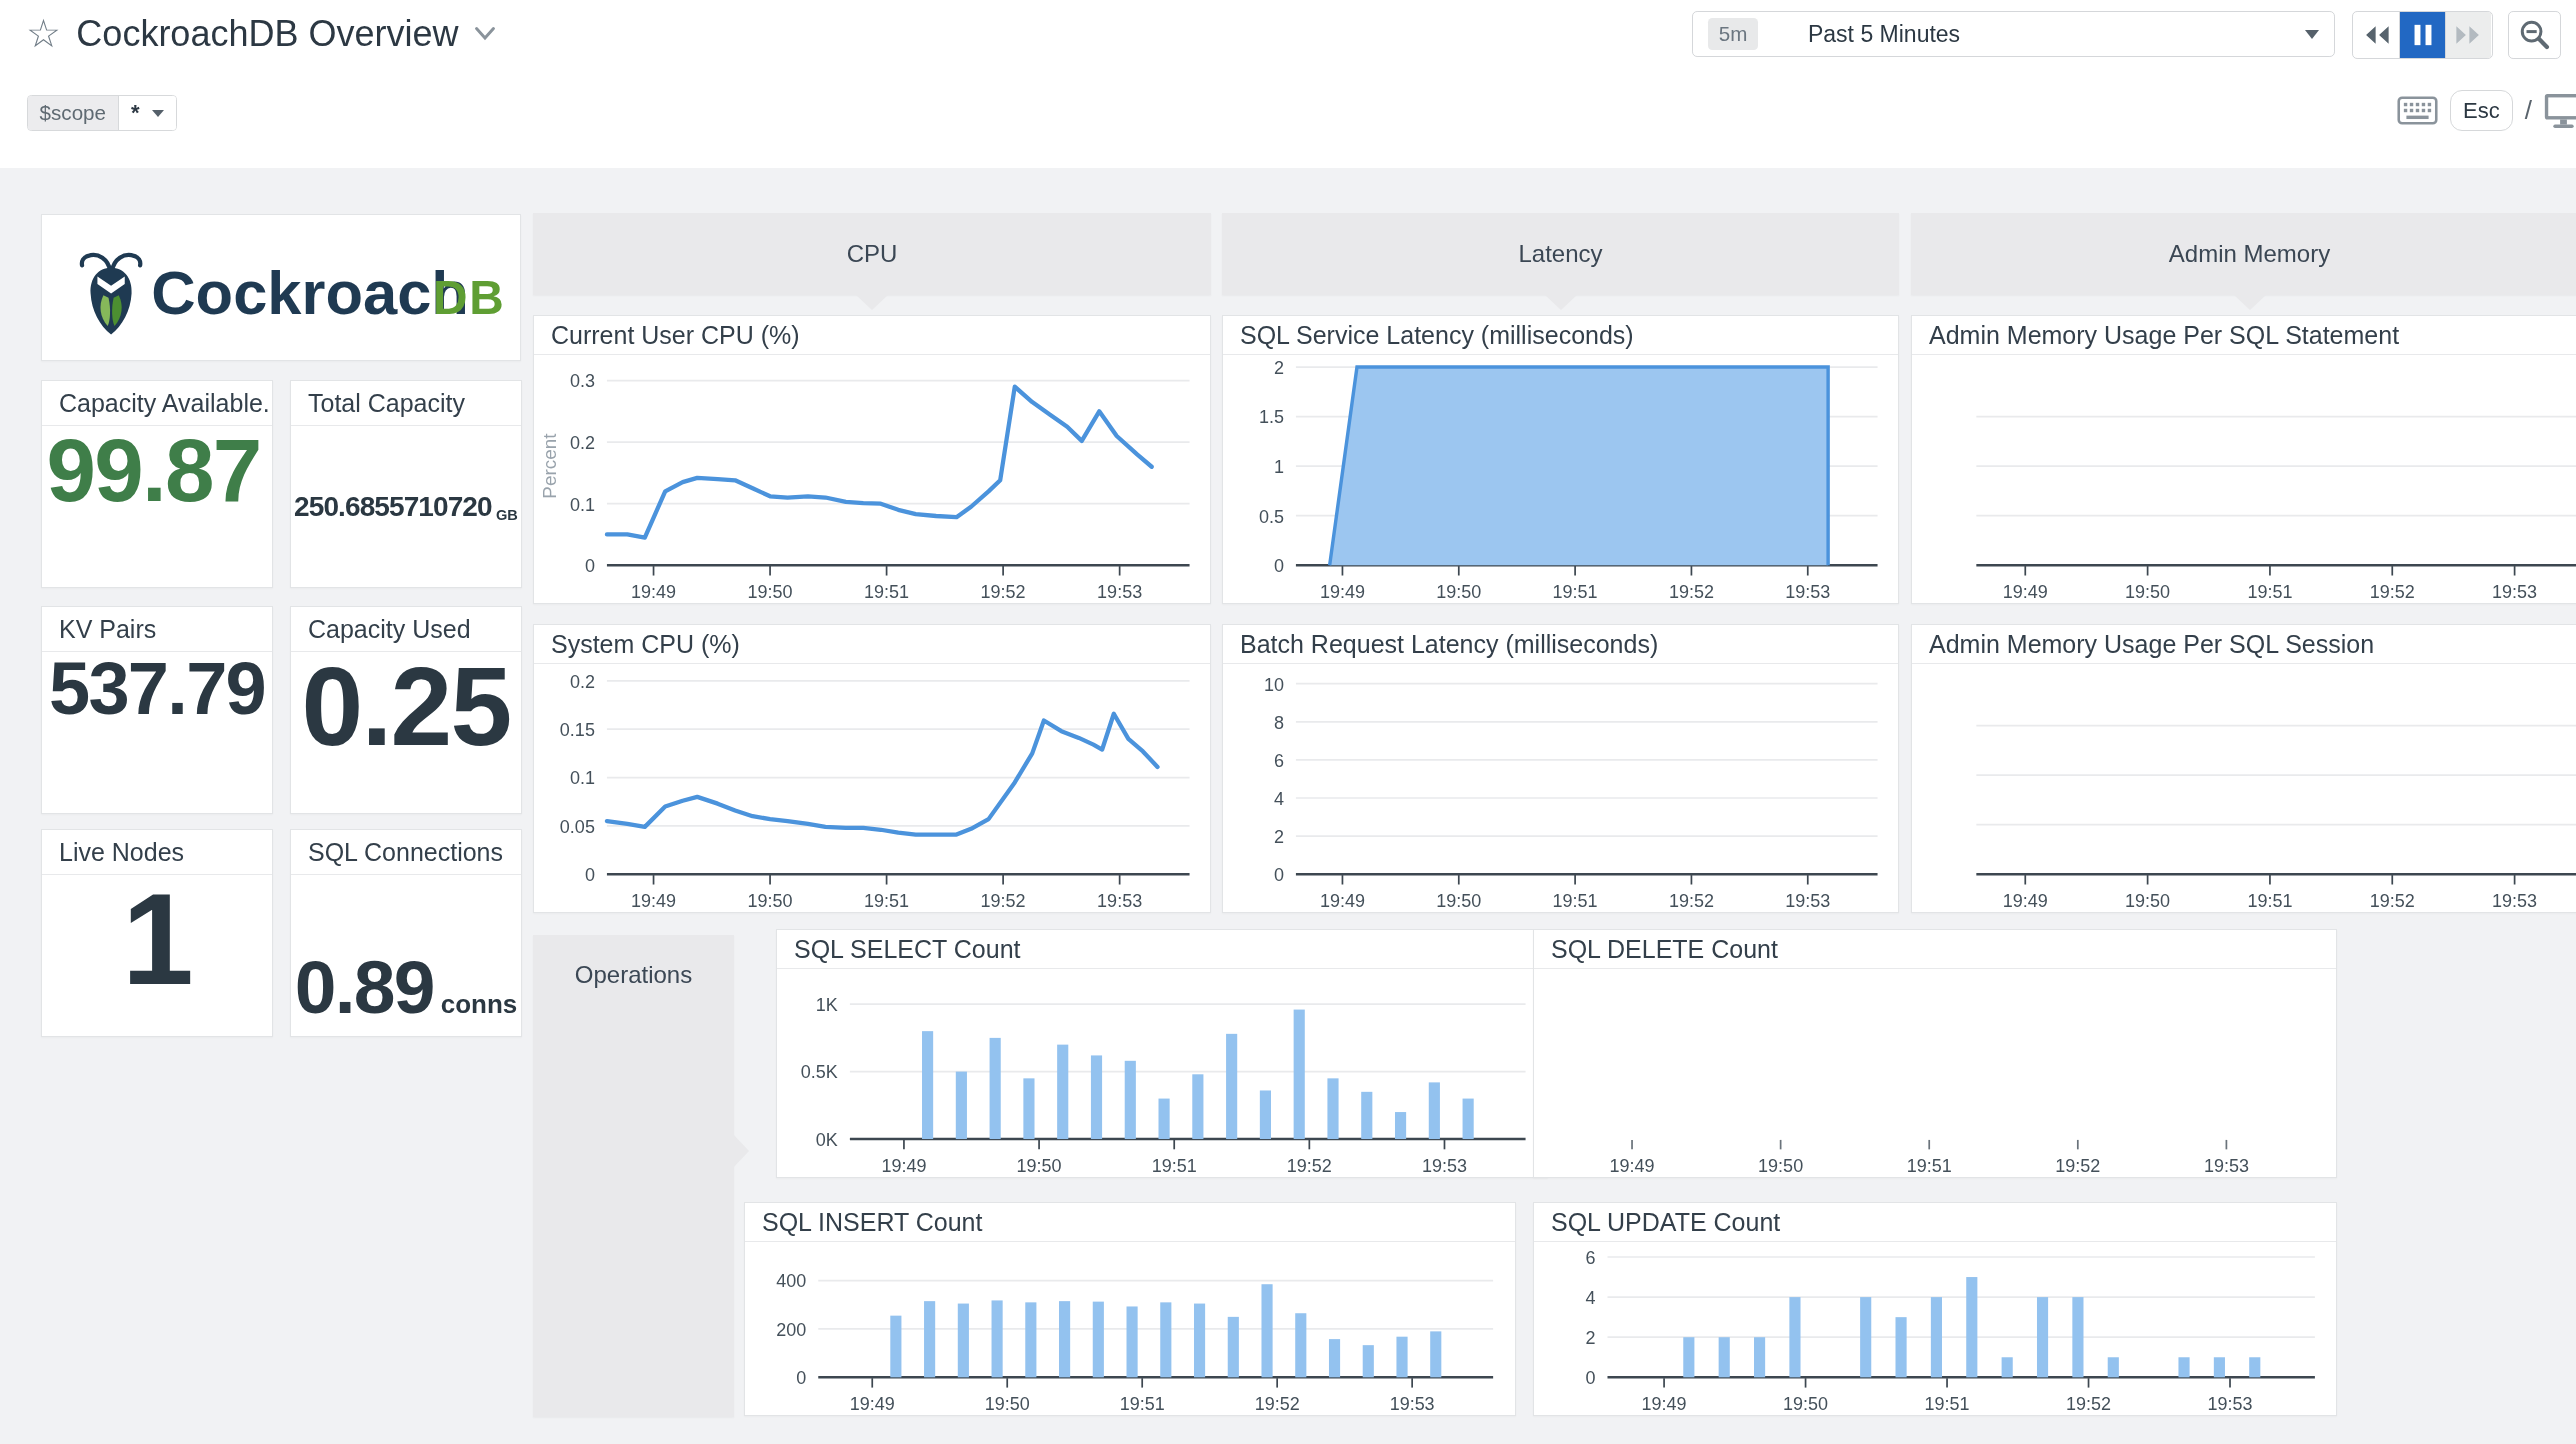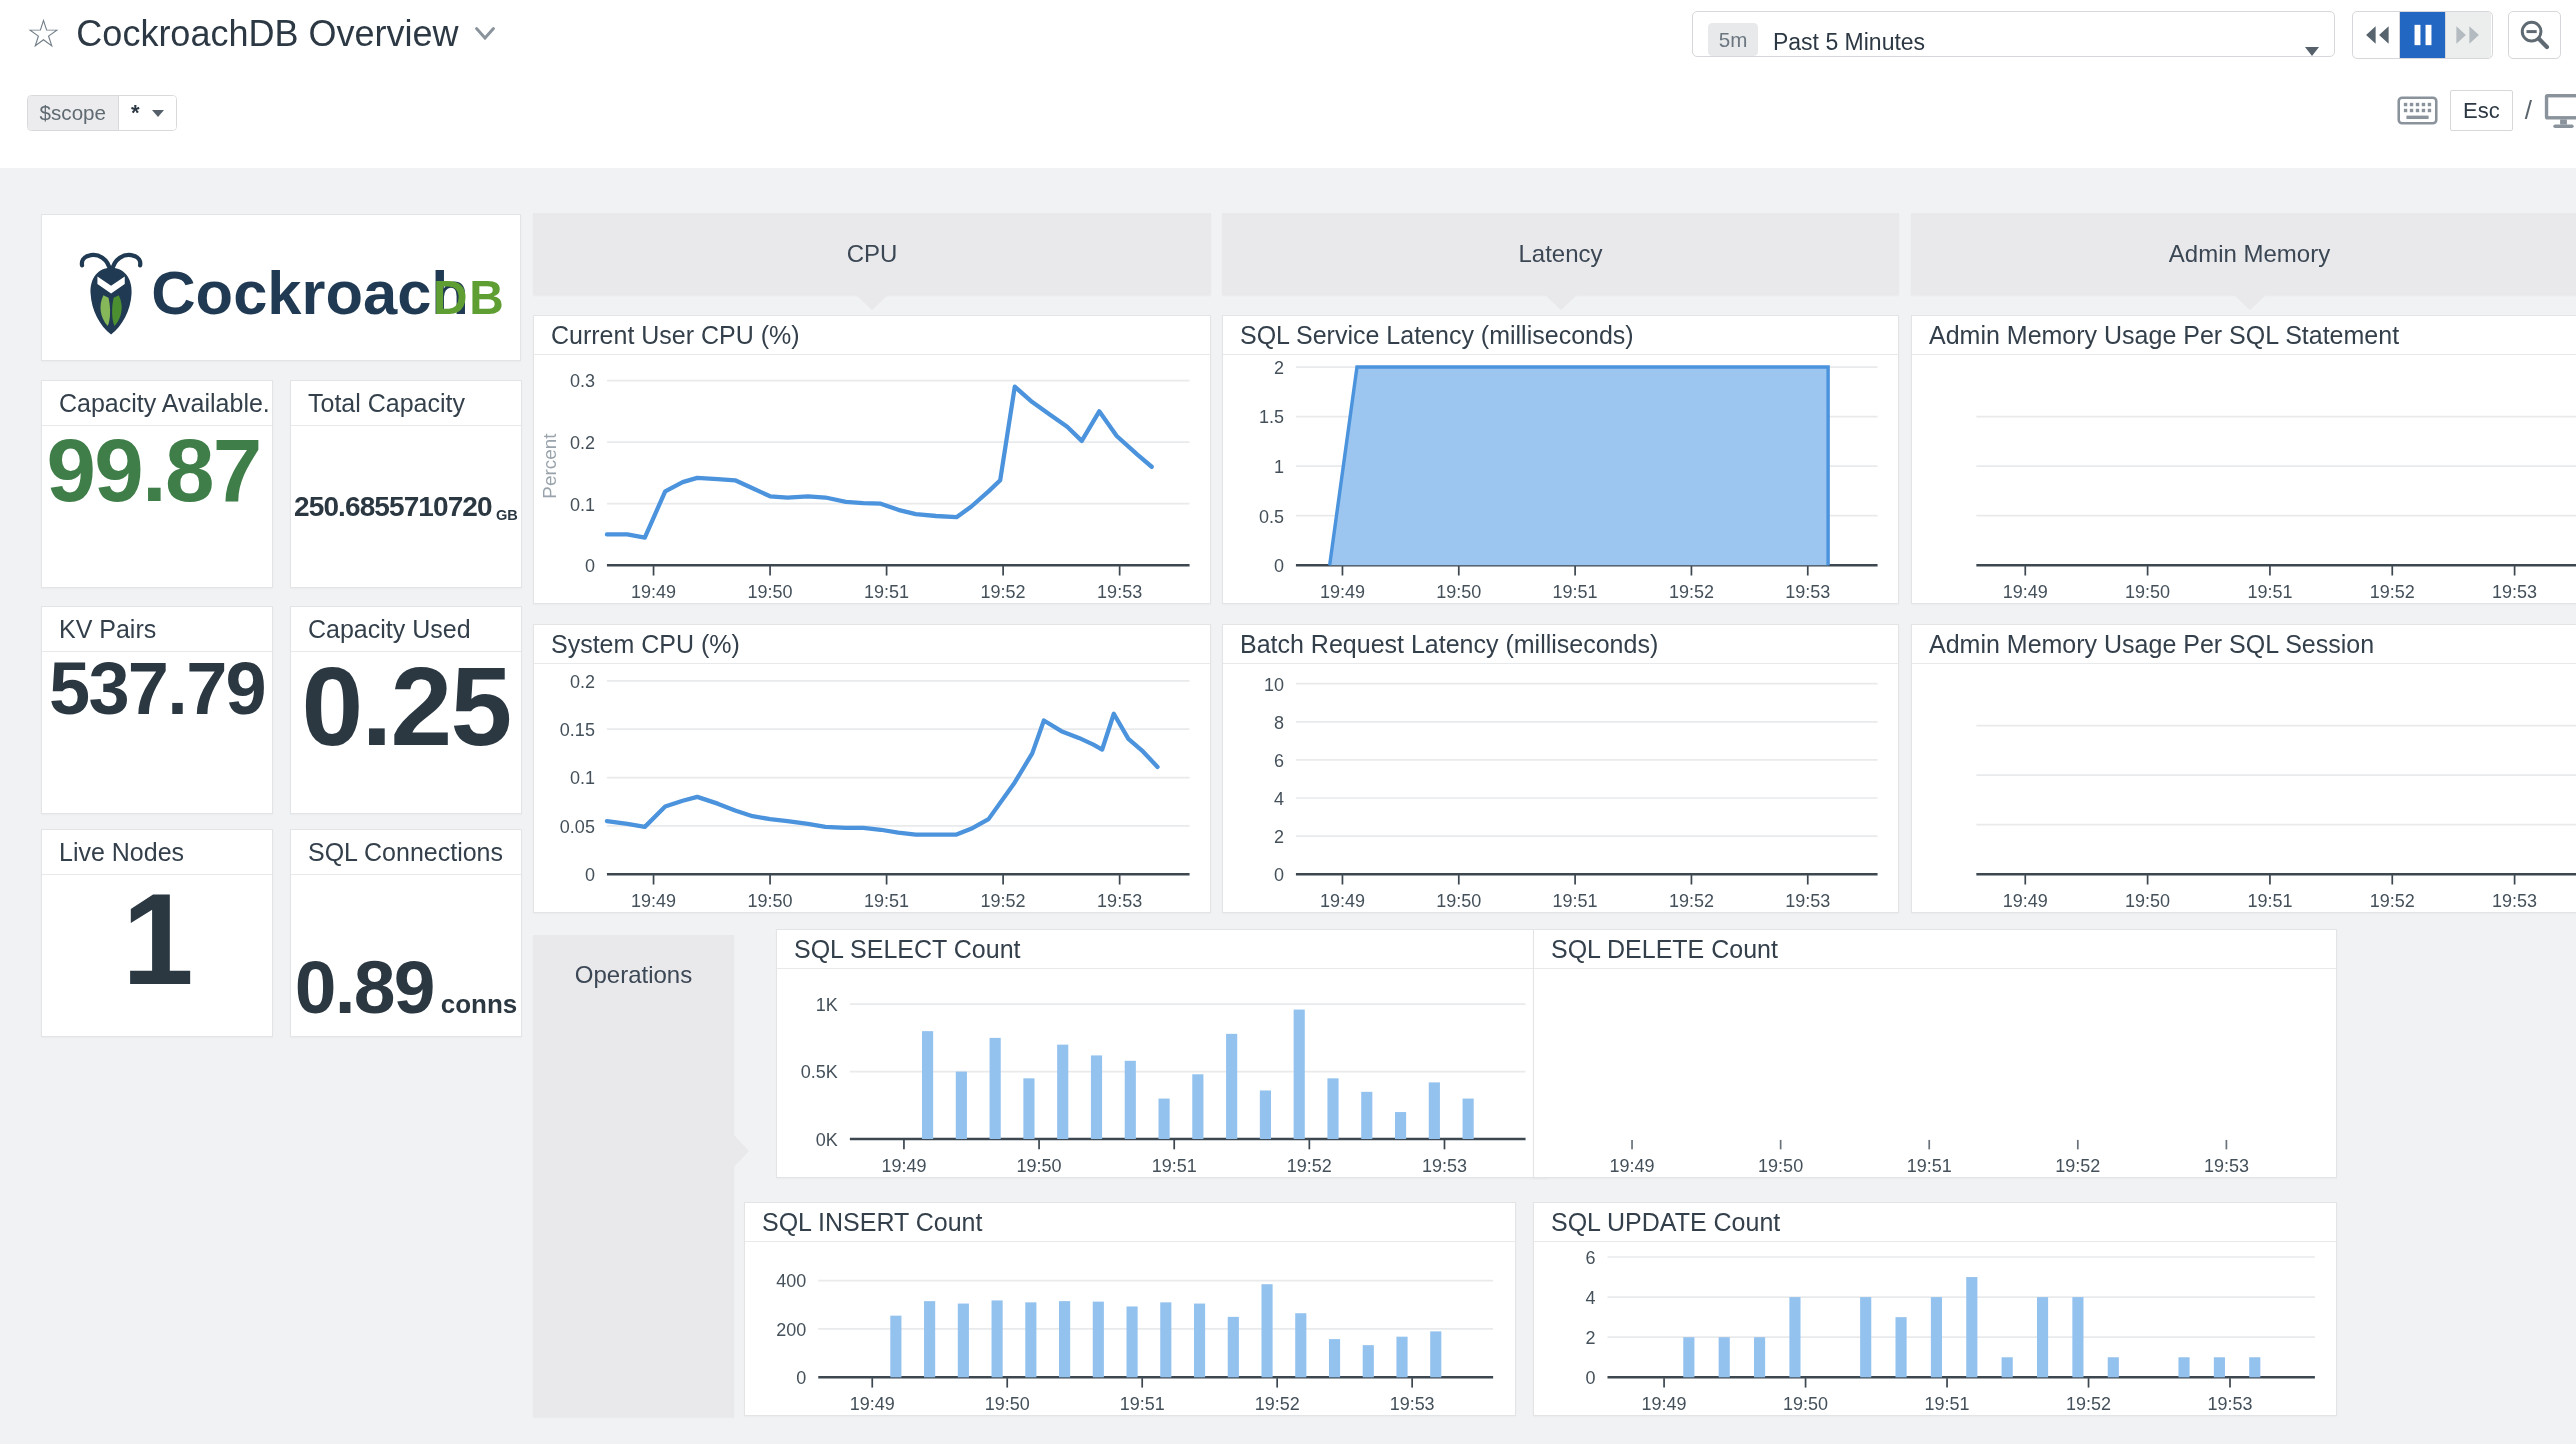--- a/index.html
+++ b/index.html
@@ -8,42 +8,42 @@
   #stage { position:relative; width:2576px; height:1444px; }
 
   
   #topbar { position:absolute; left:0; top:0; width:2576px; height:168px; background:#ffffff; }
   .titlerow { position:absolute; left:26px; top:8.6px; display:flex; align-items:center; gap:15.4px; }
   .star { font-size:39px; color:#717d87; line-height:50px; }
   .dash-title { font-size:36px; color:#2c3843; }
   .chev-down { width:22px; height:15.4px; }
 
   .timepicker { position:absolute; left:1692px; top:11px; width:643px; height:46px;
-    background:#fff; border:0.9px solid #d5d7da; border-radius:5.1px; display:flex; align-items:flex-end; padding:0 15.4px; }
+    background:#fff; border:0.9px solid #d5d7da; border-radius:5.1px; display:flex; align-items:center; padding:0 15.4px;gap:35px; }
   .tp-badge { background:#e8e9ea; color:#6b7680; border-radius:4.3px; font-size:20.6px; padding:4.3px 10.3px; }
   .tp-label { font-size:23px; color:#2c3843; margin-left:15.4px; flex:1; }
   .caret { width:0; height:0; border-left:7.7px solid transparent; border-right:7.7px solid transparent; border-top:9.4px solid #55606a; }
 
   .playgroup { position:absolute; left:2352px; top:11px; width:141px; height:48px; border:0.9px solid #d5d7da;
     border-radius:5.1px; overflow:hidden; display:flex; background:#fff; }
   .pseg { width:46px; height:100%; display:flex; align-items:center; justify-content:center; }
   .pseg + .pseg { border-left:0.9px solid #d5d7da; }
   .pseg.active { background:#2268c3; }
   .pseg.dim { background:#eceded; }
 
   .zoomout-btn { position:absolute; left:2508px; top:11px; width:53px; height:48px; border:0.9px solid #d5d7da;
     border-radius:5.1px; background:#fff; display:flex; align-items:center; justify-content:center; }
 
   .scope-chip { position:absolute; left:26.6px; top:95px; height:36px; display:flex; border:0.9px solid #d7d9db; border-radius:4.3px; overflow:hidden; }
   .scope-name { background:#ececee; color:#5f6a72; font-size:20.6px; display:flex; align-items:center; padding:0 12px; border-right:0.9px solid #d7d9db; }
   .scope-val { background:#fff; display:flex; align-items:center; gap:12px; padding:0 12px; font-size:22px; color:#2c3843; font-weight:bold; }
   .scope-val .caret { border-top-width:7.7px; border-left-width:6px; border-right-width:6px; }
 
   .hintrow { position:absolute; left:2397px; top:88px; height:45px; display:flex; align-items:center; gap:12px; }
-  .esc-btn { border:0.9px solid #d6d8da; border-radius:2px; background:#fff; font-size:22px; color:#2c3843; padding:6.9px 12px; }
+  .esc-btn { border:0.9px solid #d6d8da; border-radius:12px; background:#fff; font-size:22px; color:#2c3843; padding:6.9px 12px; }
   .slash { font-size:26px; color:#5a646d; }
 
   
   #dash { position:absolute; left:0; top:168px; width:2576px; height:1276px; background:#f1f2f4; }
   .panel { position:absolute; background:#fff; border:0.9px solid #e2e4e6; box-shadow:0 0.9px 1.7px rgba(0,0,0,0.03); }
   .panel-title { height:39px; line-height:39px; padding-left:17px; font-size:25px; color:#333f4a;
     border-bottom:0.9px solid #e8e9eb; white-space:nowrap; overflow:hidden; }
   .plot { position:absolute; left:0; right:0; top:39px; bottom:0; }
 
   .group-h { position:absolute; background:#e9e9eb; box-shadow:0 0.9px 1.7px rgba(0,0,0,0.04);

